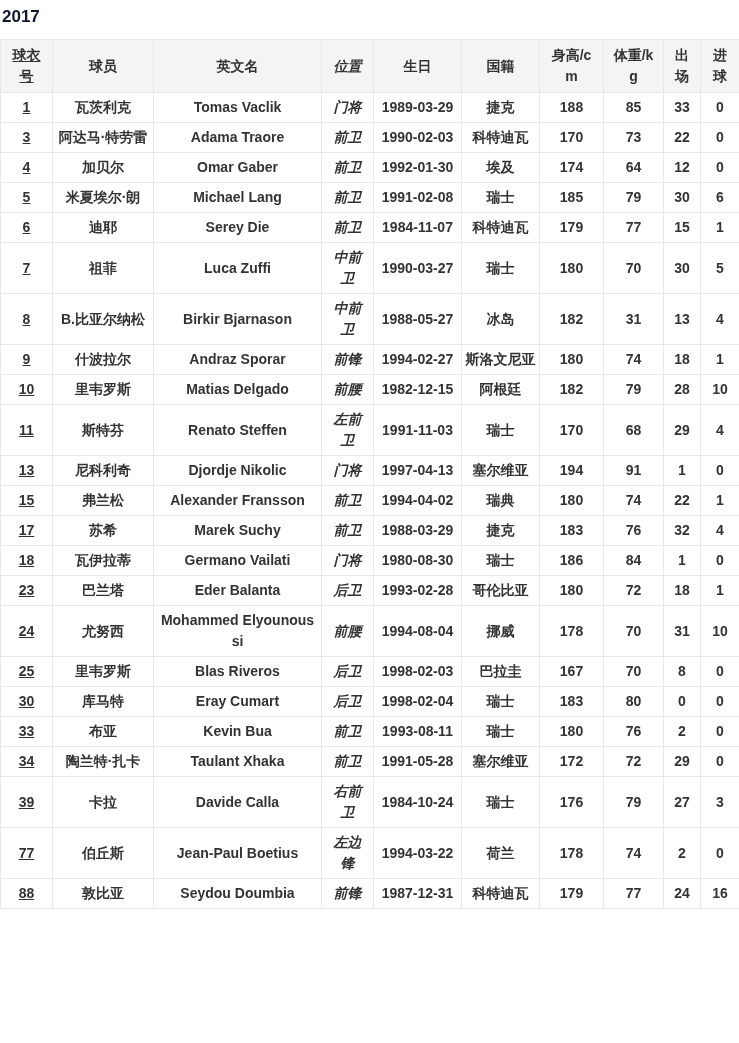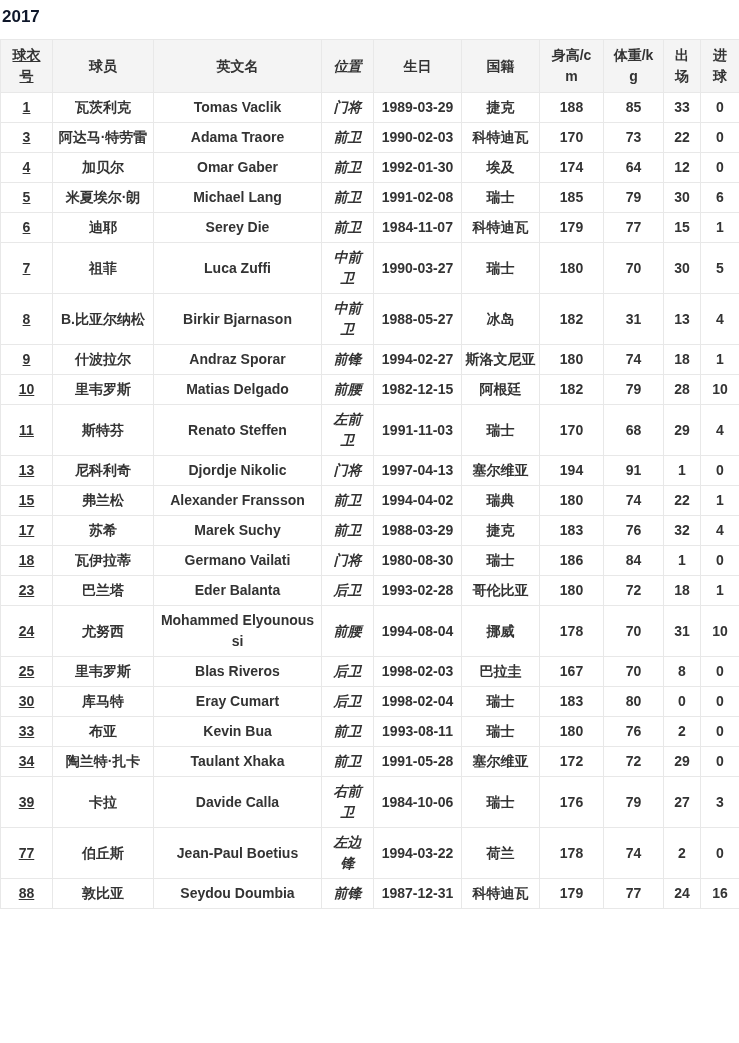--- a/index.html
+++ b/index.html
@@ -329,21 +329,21 @@
           <td>172</td>
           <td>72</td>
           <td>29</td>
           <td>0</td>
         </tr>
         <tr>
           <td>39</td>
           <td>卡拉</td>
           <td>Davide Calla</td>
           <td>右前卫</td>
-          <td>1984-10-06</td>
+          <td>1984-10-24</td>
           <td>瑞士</td>
           <td>176</td>
           <td>79</td>
           <td>27</td>
           <td>3</td>
         </tr>
         <tr>
           <td>77</td>
           <td>伯丘斯</td>
           <td>Jean-Paul Boetius</td>

